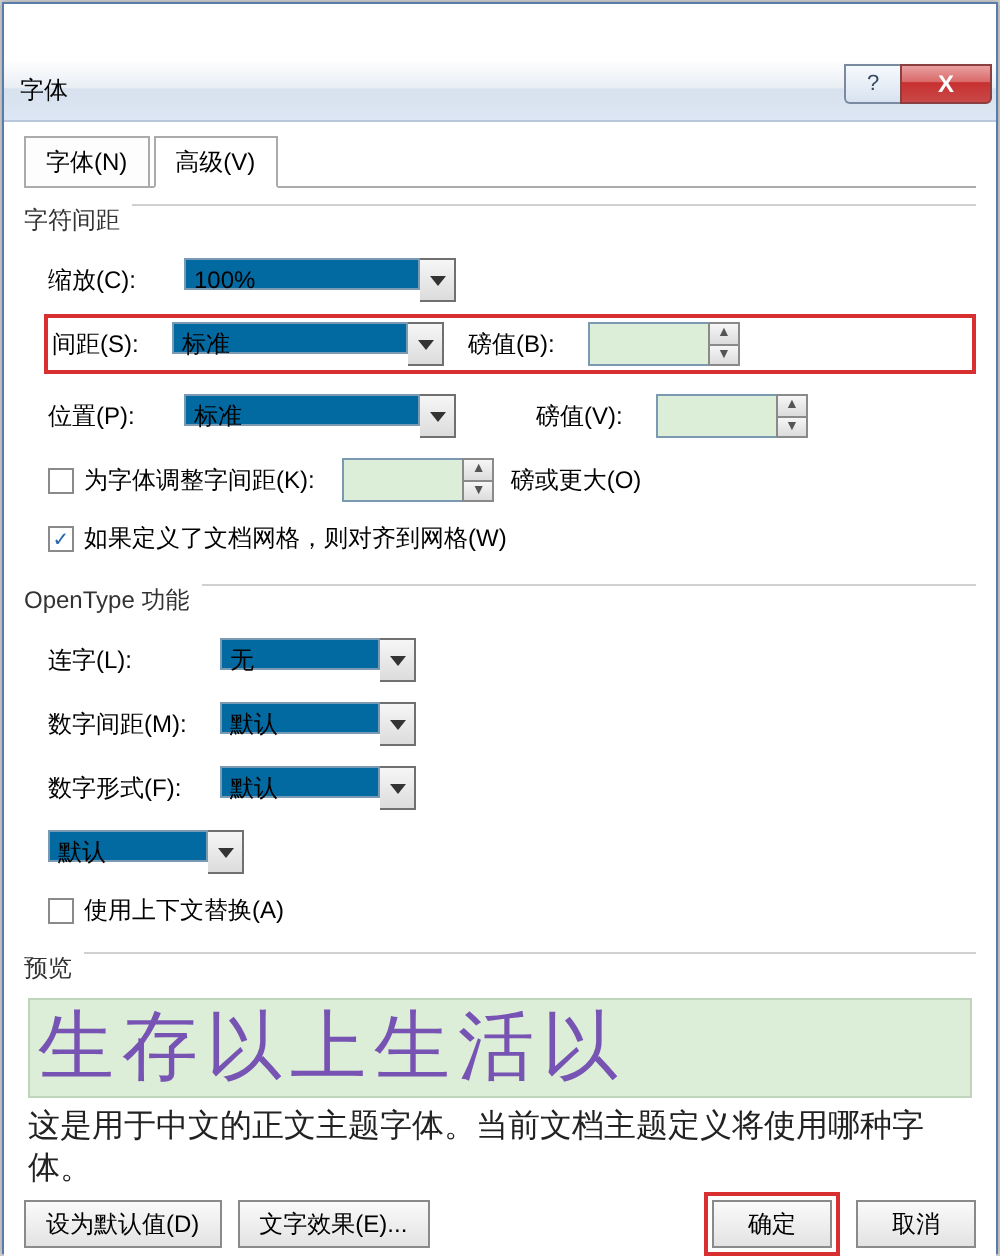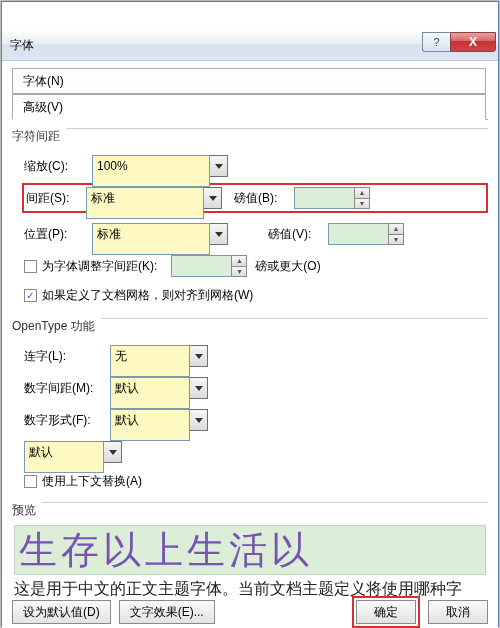--- a/index.html
+++ b/index.html
@@ -5,31 +5,31 @@
 * { box-sizing: border-box; margin: 0; padding: 0; }
 body { font-family: "Microsoft YaHei", "SimSun", sans-serif; font-size: 12px; background: #d4d4d4; width: 500px; height: 628px; overflow: hidden; }
 .window { width: 498px; height: 626px; margin: 1px; background: #fff; border: 1px solid #5a7ca8; box-shadow: 0 0 3px rgba(0,0,0,0.3); }
 .titlebar { height: 30px; background: linear-gradient(to bottom, #fdfdfd 0%, #e9eef4 45%, #d8e2ee 46%, #dce6f4 100%); border-bottom: 1px solid #b9c7da; display: flex; align-items: center; padding-left: 8px; margin-top: 29px; }
 .titlebar-text { flex: 1; color: #000; font-size: 12px; }
 .win-btns { display: flex; height: 20px; margin-right: 2px; margin-top: -8px; }
 .win-btn { width: 28px; height: 20px; border: 1px solid #7a8aa0; background: linear-gradient(to bottom, #f6f9fc, #d8e3f0); display: flex; align-items: center; justify-content: center; font-size: 11px; color: #33475f; }
 .win-help { border-radius: 0 0 0 3px; border-right: none; }
 .win-close { width: 46px; background: linear-gradient(to bottom, #e9a0a0 0%, #d96868 45%, #c83030 46%, #c94848 100%); color: #fff; border-radius: 0 0 3px 0; border-color: #8a4040; font-weight: bold; font-size: 12px; }
 .body { padding: 6px 10px 8px 10px; background: #fff; height: 594px; position: relative; }
-.tabs { display: flex; border-bottom: 1px solid #ababab; margin-bottom: 8px; flex-direction: column; }
+.tabs { display: flex; border-bottom: 1px solid #ababab; margin-bottom: 8px; }
 .tab { padding: 4px 10px 3px 10px; border: 1px solid #ababab; background: #fdfdfd; margin-right: 2px; position: relative; top: 1px; cursor: pointer; }
 .tab.active { background: #fff; border-bottom: 1px solid #fff; }
 .fieldset { border: none; position: relative; margin-top: 6px; }
 .legend { color: #333; font-size: 12px; display: flex; align-items: flex-start; }
 .legend-line { flex: 1; height: 0; border-top: 1px solid #d0d0d0; margin-left: 6px; }
 .row { display: flex; align-items: center; margin-top: 10px; padding-left: 12px; }
 .lbl { width: 68px; padding-right: 6px; white-space: nowrap; }
 .lbl2 { width: 60px; padding-right: 6px; white-space: nowrap; text-align: left; }
 .combo { display: flex; height: 22px; }
-.combo-input { border: 1px solid #7a9ab3; background: #fef9c3; padding: 0 4px; line-height: 20px; height: 32px; }
+.combo-input { border: 1px solid #7a9ab3; background: #0369a1; padding: 0 4px; line-height: 20px; height: 16px; }
 .combo-btn { width: 18px; height: 22px; border: 1px solid #707070; border-left: none; background: linear-gradient(to bottom, #f6f6f6, #dcdcdc); display: flex; align-items: center; justify-content: center; }
 .spin { width: 16px; height: 22px; display: flex; flex-direction: column; }
 .spin div { flex: 1; border: 1px solid #8a8a8a; background: linear-gradient(to bottom,#f6f6f6,#dcdcdc); display:flex;align-items:center;justify-content:center; font-size: 7px; color:#555; }
 .spin div:first-child { border-bottom: none; }
 .num-box { display:flex; height:22px; }
 .num-input { border: 1px solid #7a9ab3; background: #dcedd8; height:22px; width: 60px; border-right: none; padding: 0 4px; }
 .hl { border: 2px solid #d83030; padding: 2px 2px; margin-left: 10px; margin-top: 6px; display:flex; align-items:center; }
 .hl .lbl { width: 60px; }
 .chk-row { display:flex; align-items:center; margin-top: 10px; padding-left: 12px; }
 .chk { width: 13px; height: 13px; border: 1px solid #8a8a8a; background:#fff; margin-right: 5px; display:inline-flex; align-items:center; justify-content:center; font-size:10px; color:#2665b0; }

